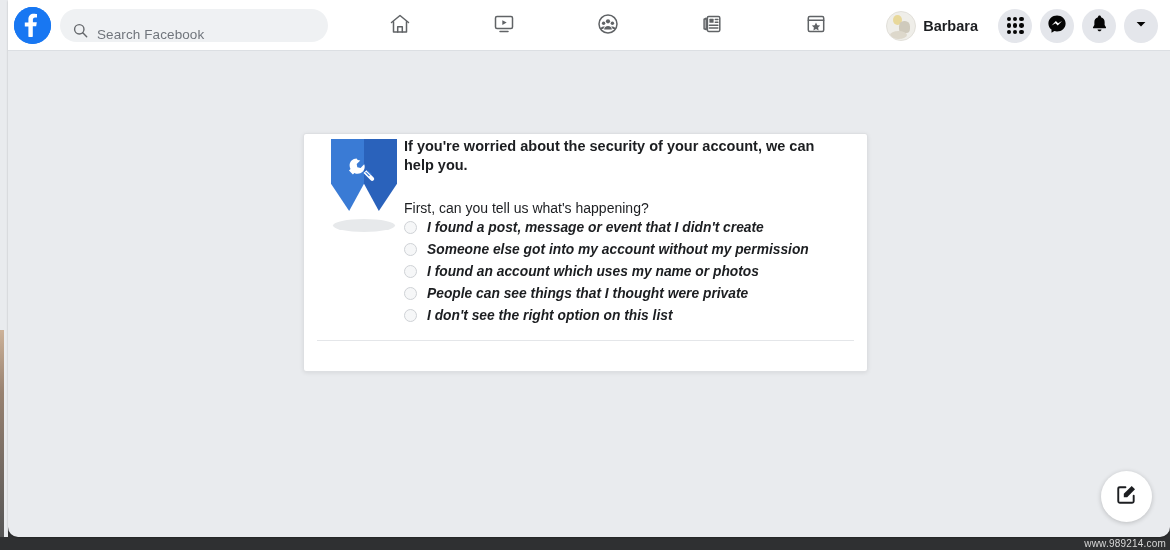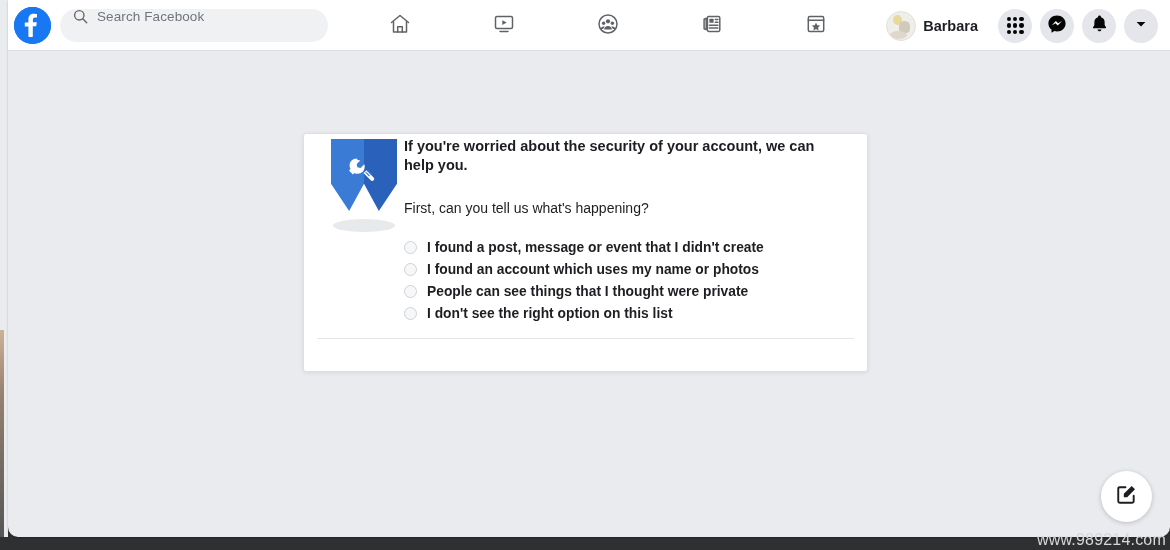--- a/index.html
+++ b/index.html
@@ -59,21 +59,21 @@
 
   .search-pill {
     position: absolute;
     left: 52px;
     top: 9px;
     width: 268px;
     height: 33px;
     border-radius: 17px;
     background: #eff1f3;
     display: flex;
-    align-items: flex-start;
+    align-items: flex-end;
     box-sizing: border-box;
     padding-left: 13px;
   }
   .search-pill .mag { flex: 0 0 auto; margin-right: 9px; }
   .search-text {
     font-size: 13.5px;
     color: #70757c;
     letter-spacing: .1px;
     white-space: nowrap;
   }
@@ -220,21 +220,21 @@
     font-weight: bold;
     color: #1c1e21;
     line-height: 1.3;
   }
   .dlg-sub {
     font-size: 14px;
     color: #1c1e21;
     margin-top: 24px;
     line-height: 1.3;
   }
-  .options { margin-top: 20px; }
+  .options { margin-top: 0; font-style: italic; }
   .option-row {
     display: flex;
     align-items: center;
     height: 22px;
     margin-bottom: 0px;
   }
   .radio {
     width: 13px; height: 13px;
     border-radius: 50%;
     border: 1px solid #cfd2d6;
@@ -297,21 +297,21 @@
     display: flex;
     align-items: center;
     justify-content: center;
   }
 
   
   #watermark {
     position: absolute;
     right: 4px;
     bottom: 1px;
-    font-size: 16px;
+    font-size: 10px;
     color: #d8d8d8;
     font-family: "Liberation Sans", sans-serif;
     letter-spacing: .2px;
     z-index: 20;
   }
 
   #left-edge {
     position: absolute;
     left: 0; top: 0;
     width: 8px; height: 537px;
@@ -493,20 +493,24 @@
           <div class="dlg-title">If you're worried about the security of your account, we can help you.</div>
           <div class="dlg-sub">First, can you tell us what's happening?</div>
 
           <div class="options">
 
             <div class="option-row">
               <span class="radio"></span>
               <span class="option-label">I found a post, message or event that I didn't create</span>
             </div>
 
+            <div class="option-row">
+              <span class="radio"></span>
+              <span class="option-label">Someone else got into my account without my permission</span>
+            </div>
 
             <div class="option-row">
               <span class="radio"></span>
               <span class="option-label">I found an account which uses my name or photos</span>
             </div>
 
             <div class="option-row">
               <span class="radio"></span>
               <span class="option-label">People can see things that I thought were private</span>
             </div>

